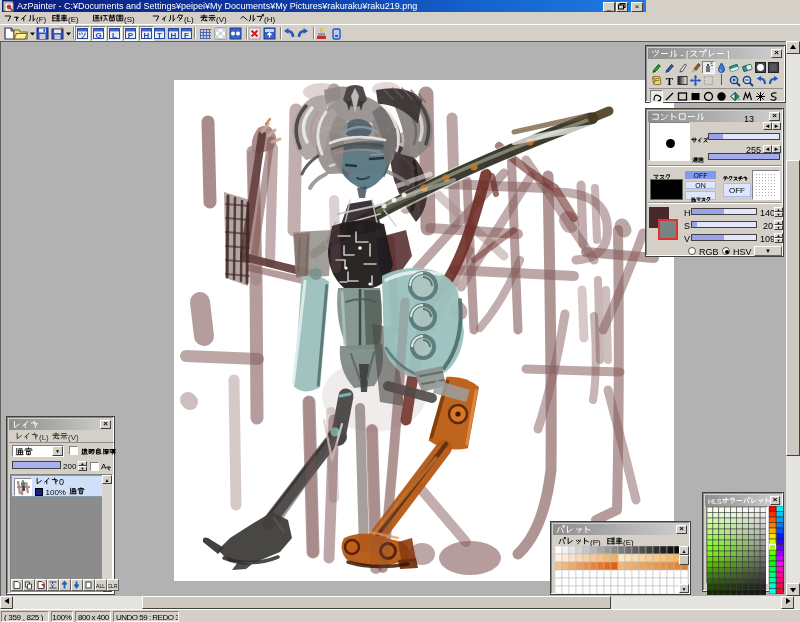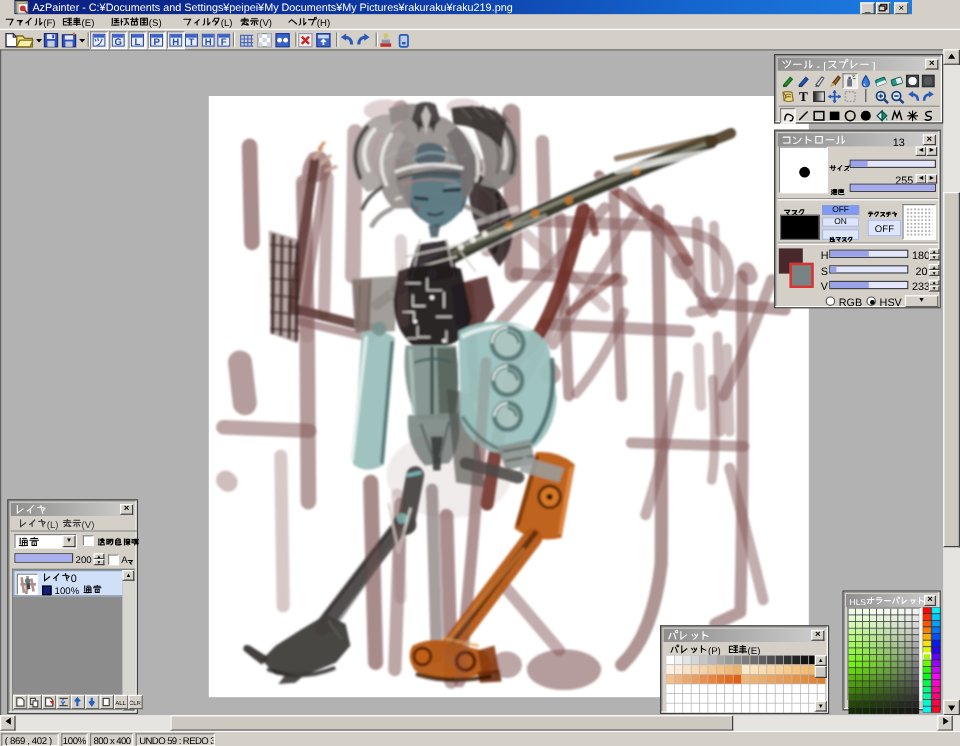--- a/index.html
+++ b/index.html
@@ -1,18 +1,18 @@
 <!DOCTYPE html>
 <html><head><meta charset="utf-8"><style>
 *{margin:0;padding:0;box-sizing:border-box}
 html,body{width:800px;height:622px;overflow:hidden;font-family:"Liberation Sans",sans-serif}
 body{background:#d4d0c8;position:relative;font-size:9px}
 .abs{position:absolute}
 svg.g{display:inline-block}
-.titlebar{left:12px;top:0;width:748px;height:12px;background:linear-gradient(90deg,#0b1f7e 0%,#0d3aa6 45%,#1465cd 75%,#1e7ce2 100%);color:#fff;font-size:9px}
+.titlebar{left:2px;top:0;width:644px;height:12px;background:linear-gradient(90deg,#0b1f7e 0%,#0d3aa6 45%,#1465cd 75%,#1e7ce2 100%);color:#fff;font-size:9px}
 .tb-ico{left:1px;top:1px;width:10px;height:10px;background:#f5e9b8;border:1px solid #8a7a30}
 .tb-txt{left:15px;top:1px;letter-spacing:0;font-size:9px;white-space:nowrap}
 .wbtn{top:2px;width:12px;height:10px;background:#d4d0c8;border:1px solid;border-color:#fff #404040 #404040 #fff;font-size:8px;line-height:7px;text-align:center;color:#000}
 .menubar{left:0;top:12px;width:800px;height:12px;background:#d4d0c8}
 .toolbar{left:0;top:24px;width:800px;height:17px;background:#d4d0c8;border-top:1px solid #fff}
 .sep{position:absolute;top:2px;width:2px;height:12px;border-left:1px solid #808080;border-right:1px solid #fff}
 .workspace{left:0;top:41px;width:786px;height:555px;background:#b2b2b2;border-top:1px solid #606060;border-left:1px solid #606060}
 .canvas{left:174px;top:80px;width:500px;height:501px;background:#fff}
 .win{background:#d4d0c8;border:1px solid #404040;box-shadow:-1px -1px 0 #fff inset, 1px 1px 0 #888 inset}
 .wtitle{position:absolute;left:2px;top:2px;right:2px;height:11px;background:linear-gradient(90deg,#8e8e8e,#d0d0d0);overflow:hidden}
@@ -445,21 +445,21 @@
     </svg></div>
 <div class="abs hscroll"></div>
 <div class="abs sbtn" style="left:0px;top:596px;width:13px;height:13px"><svg width="8" height="8" viewBox="0 0 8 8">
       <path d="M1.5 4 L6 1 V7 z" fill="#000"></path>
     </svg></div>
 <div class="abs" style="left:142px;top:596px;width:469px;height:13px;background:#cdc9c1;border:1px solid;border-color:#fff #404040 #404040 #fff"></div>
 <div class="abs sbtn" style="left:781px;top:596px;width:13px;height:13px"><svg width="8" height="8" viewBox="0 0 8 8">
       <path d="M6.5 4 L2 1 V7 z" fill="#000"></path>
     </svg></div>
 <div class="abs statusbar" style="font-size:8px">
-    <span class="stbox" style="left:1px;width:48px">( 869 , 402 )</span>
+    <span class="stbox" style="left:1px;width:48px">( 359 , 825 )</span>
     <span class="stbox" style="left:51px;width:22px;text-align:center;padding-left:0;padding-right:0">100%</span>
     <span class="stbox" style="left:75px;width:36px;letter-spacing:-0.5px">800 x 400</span>
     <span class="stbox" style="left:113px;width:66px;letter-spacing:-0.5px">UNDO 59 : REDO 3</span>
   </div>
 <div class="abs win" style="left:645px;top:45px;width:141px;height:58px">
     <div class="wtitle">
       <span style="position:absolute;left:3px;top:1px;color:#fff"><svg class="g" style="vertical-align:0px" width="9" height="9" viewBox="0 0 10 10">
           <path d="M1.5 2.5 L3 4.3 M4.7 1.7 L5.7 3.5 M8.5 1.5 Q8.5 5.5 3.5 8.5" fill="none" stroke="#fff" stroke-width="1.00" stroke-linecap="round"></path>
         </svg><svg class="g" style="vertical-align:0px" width="9" height="9" viewBox="0 0 10 10">
           <path d="M1.5 5 H8.5" fill="none" stroke="#fff" stroke-width="1.00" stroke-linecap="round"></path>
@@ -677,35 +677,35 @@
     <div class="abs sunk" style="left:106px;top:61px;width:28px;height:30px;background:#fff">
       <span class="abs" style="left:2px;top:2px;width:22px;height:24px;background-image:radial-gradient(#b0b0b0 0.7px, transparent 0.8px);background-size:3px 3px"></span>
     </div>
     <div class="abs" style="left:2px;top:93px;width:134px;height:2px;border-top:1px solid #909090;border-bottom:1px solid #fff"></div>
     <div class="abs" style="left:3px;top:98px;width:20px;height:21px;background:#48282a"></div>
     <div class="abs" style="left:12px;top:110px;width:20px;height:21px;background:#788484;border:2px solid #e03030"></div>
     <span class="abs" style="left:38px;top:99px">H</span>
     <span class="abs" style="left:45px;top:99px;width:66px;height:7px;background:#e4e7fb;border:1px solid #404040">
       <span class="abs" style="left:0;top:0;width:32px;height:5px;background:#9aa2ea"></span>
     </span>
-    <span class="abs" style="left:114px;top:99px">180</span>
+    <span class="abs" style="left:114px;top:99px">140</span>
     <span class="abs sbtn" style="left:128px;top:98px;width:9px;height:5px;font-size:4px;line-height:3px">▲</span>
     <span class="abs sbtn" style="left:128px;top:103px;width:9px;height:5px;font-size:4px;line-height:3px">▼</span>
     <span class="abs" style="left:38px;top:112px">S</span>
     <span class="abs" style="left:45px;top:112px;width:66px;height:7px;background:#e4e7fb;border:1px solid #404040">
       <span class="abs" style="left:0;top:0;width:5px;height:5px;background:#9aa2ea"></span>
     </span>
     <span class="abs" style="left:117px;top:112px">20</span>
     <span class="abs sbtn" style="left:128px;top:111px;width:9px;height:5px;font-size:4px;line-height:3px">▲</span>
     <span class="abs sbtn" style="left:128px;top:116px;width:9px;height:5px;font-size:4px;line-height:3px">▼</span>
     <span class="abs" style="left:38px;top:125px">V</span>
     <span class="abs" style="left:45px;top:125px;width:66px;height:7px;background:#e4e7fb;border:1px solid #404040">
       <span class="abs" style="left:0;top:0;width:32px;height:5px;background:#9aa2ea"></span>
     </span>
-    <span class="abs" style="left:114px;top:125px">233</span>
+    <span class="abs" style="left:114px;top:125px">109</span>
     <span class="abs sbtn" style="left:128px;top:124px;width:9px;height:5px;font-size:4px;line-height:3px">▲</span>
     <span class="abs sbtn" style="left:128px;top:129px;width:9px;height:5px;font-size:4px;line-height:3px">▼</span>
     <span class="abs" style="left:42px;top:138px;width:8px;height:8px;border-radius:50%;background:#fff;border:1px solid #555"></span>
     <span class="abs" style="left:53px;top:138px">RGB</span>
     <span class="abs" style="left:76px;top:138px;width:8px;height:8px;border-radius:50%;background:#fff;border:1px solid #555">
       <span class="abs" style="left:2px;top:2px;width:4px;height:4px;border-radius:50%;background:#000"></span>
     </span>
     <span class="abs" style="left:87px;top:138px">HSV</span>
     <div class="abs raise" style="left:108px;top:137px;width:28px;height:10px;text-align:center;font-size:6px;line-height:9px">▼</div>
   </div>

